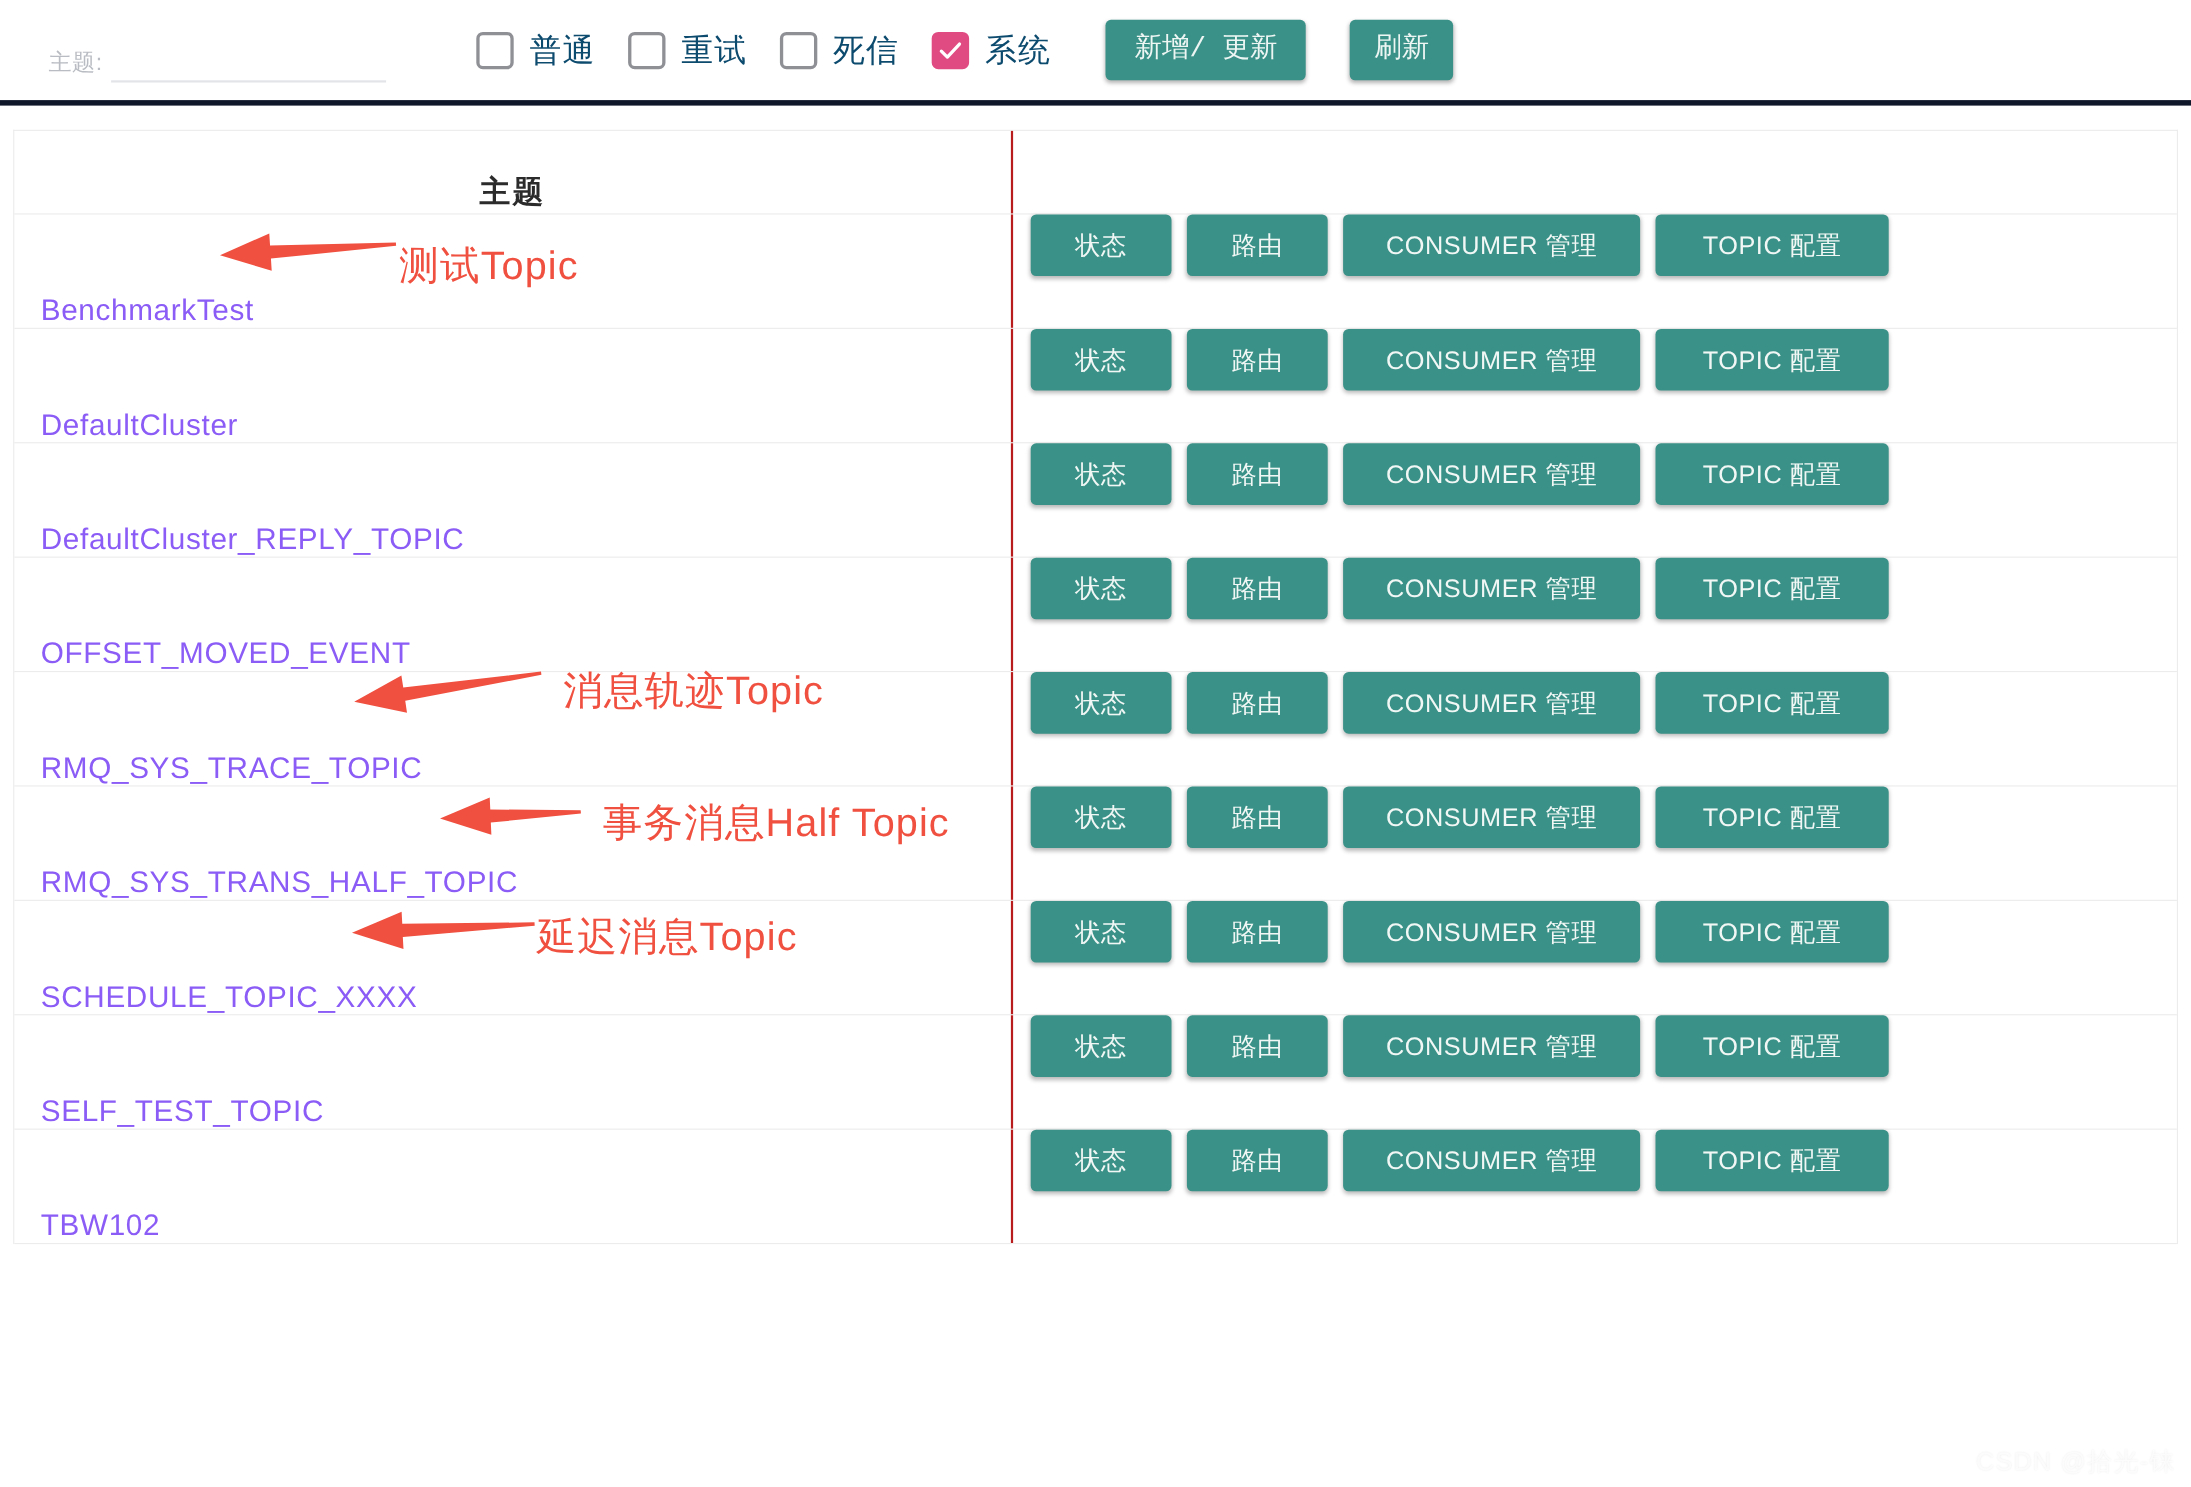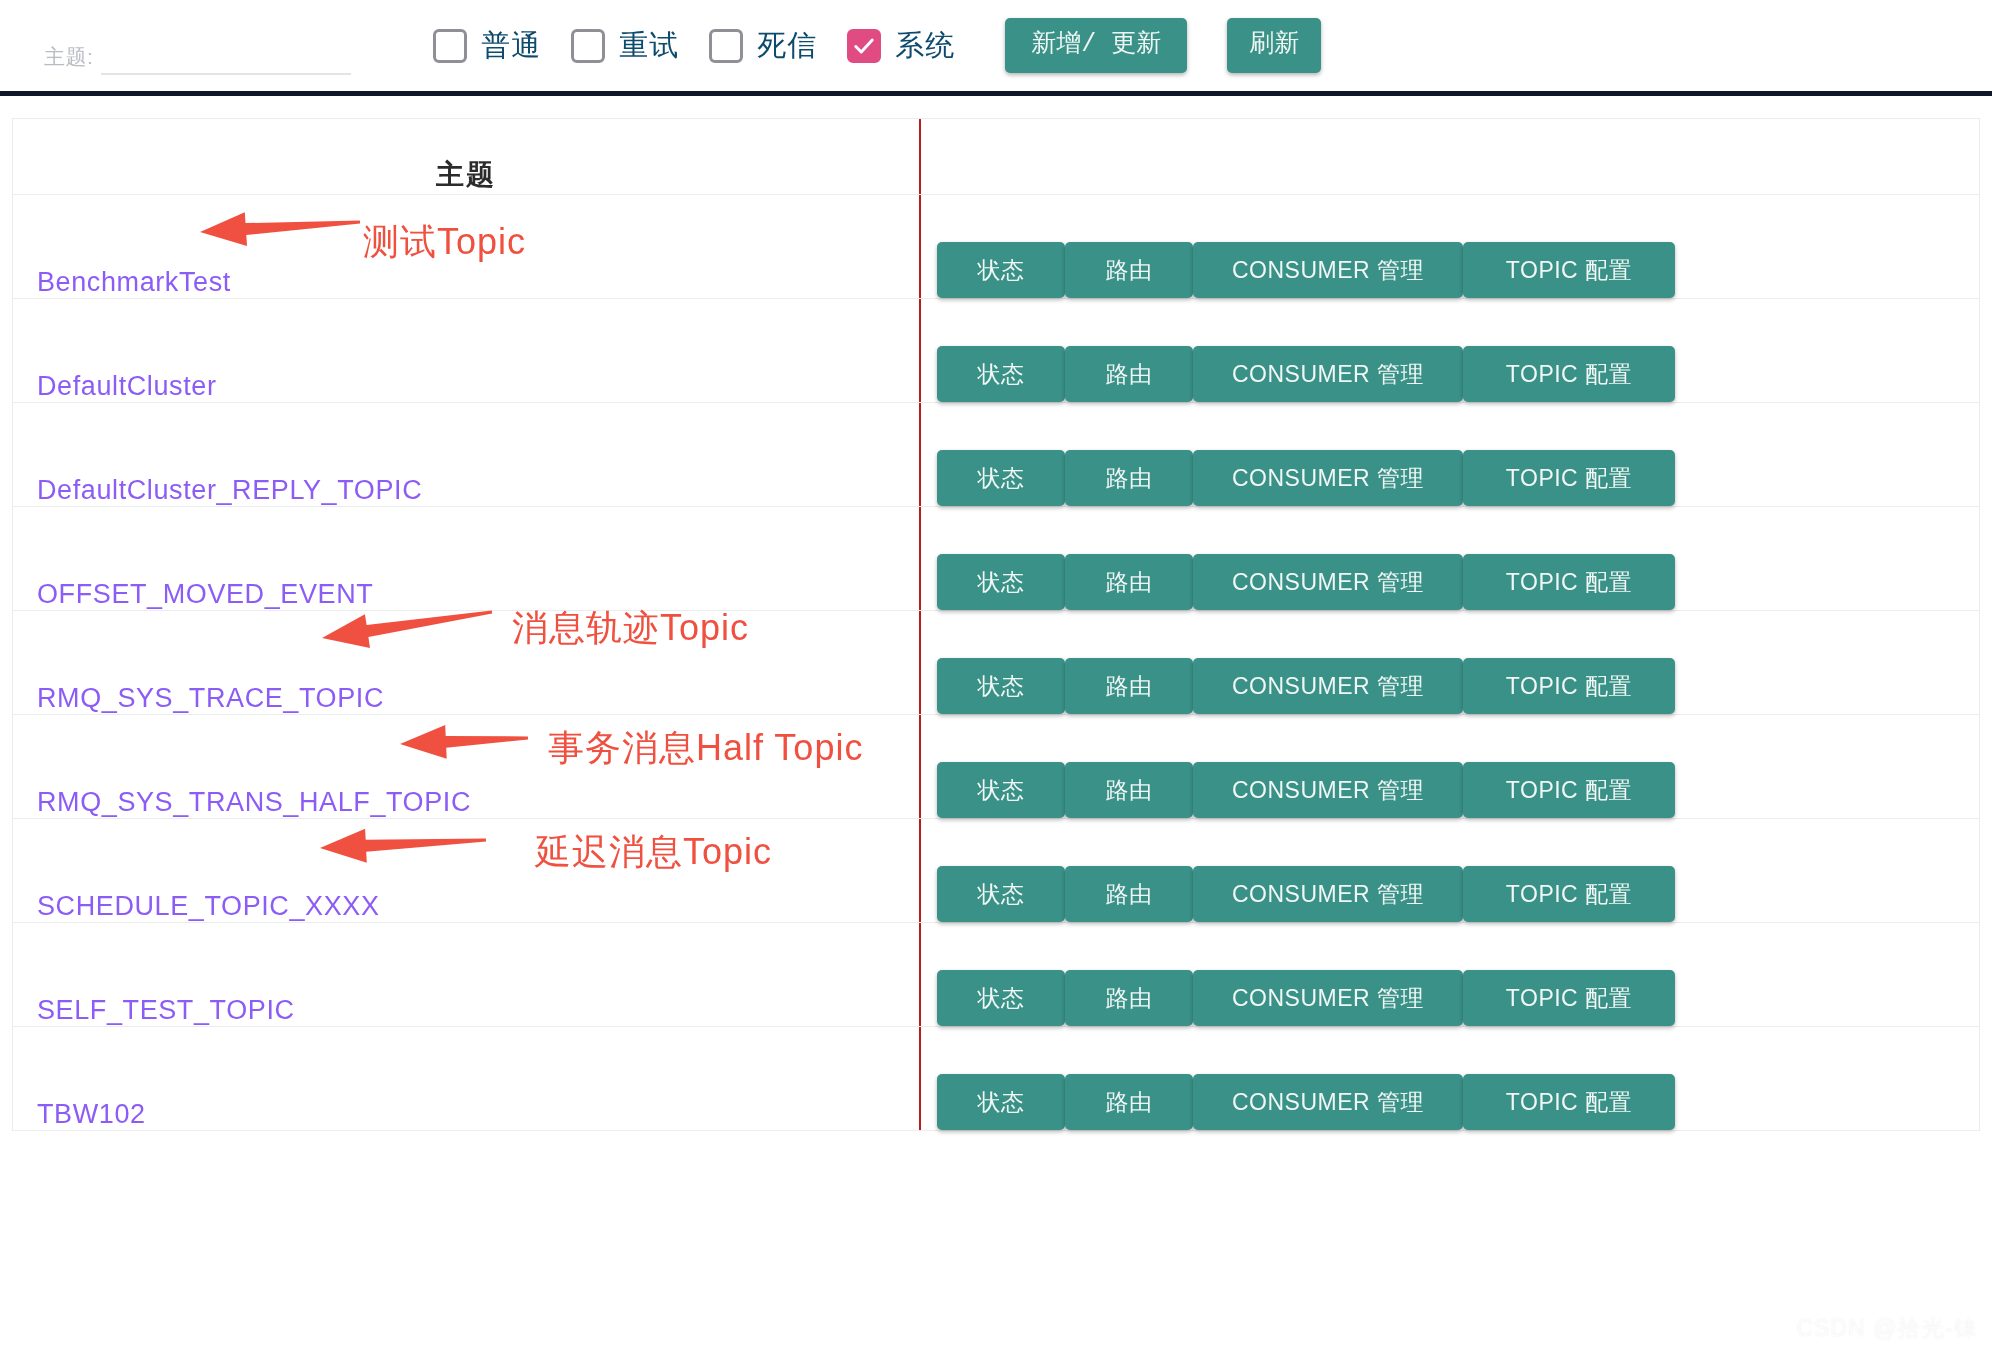--- a/index.html
+++ b/index.html
@@ -131,22 +131,22 @@
     padding-left: 24px;
     position: relative;
   }
   .row.header .cell-topic {
     justify-content: center;
     padding-left: 0;
   }
   .cell-actions {
     flex: 1;
     display: flex;
-    align-items: flex-end;
-    gap: 0;
+    align-items: flex-start;
+    gap: 14px;
     padding-left: 16px;
   }
   .th-text {
     font-size: 28px;
     font-weight: bold;
     color: #2b2b2b;
     letter-spacing: 2px;
   }
   .topic-name {
     font-size: 27px;
@@ -371,16 +371,16 @@
 <svg class="anno-layer" id="anno-arrows" viewBox="0 0 1992 1352">
     <polygon points="359.9,220.5 245.5,223.1 244.8,212.2 200.0,232.0 247.0,246.1 246.3,235.1 360.1,223.5" fill="#f0503f"></polygon>
     <polygon points="491.8,610.5 366.6,625.1 364.9,614.2 322.0,638.0 370.0,647.9 368.4,637.0 492.2,613.5" fill="#f0503f"></polygon>
     <polygon points="527.9,736.5 445.7,735.9 445.2,724.9 400.0,744.0 446.7,758.8 446.2,747.8 528.1,739.5" fill="#f0503f"></polygon>
     <polygon points="485.9,838.5 365.7,839.8 365.1,828.8 320.0,848.0 366.8,862.8 366.2,851.8 486.1,841.5" fill="#f0503f"></polygon>
   </svg>
 <div class="anno-layer" id="anno-labels">
     <div class="anno-text" style="left: 363px; top: 218px;">测试Topic</div>
     <div class="anno-text" style="left: 548px; top: 724px;">事务消息Half Topic</div>
     <div class="anno-text" style="left: 512px; top: 604px;">消息轨迹Topic</div>
-    <div class="anno-text" style="left: 535px; top: 828px;">延迟消息Topic</div>
+    <div class="anno-text" style="left: 488px; top: 828px;">延迟消息Topic</div>
   </div>
 
 <div class="watermark">CSDN @拾光-铼</div>
 
 </body></html>

